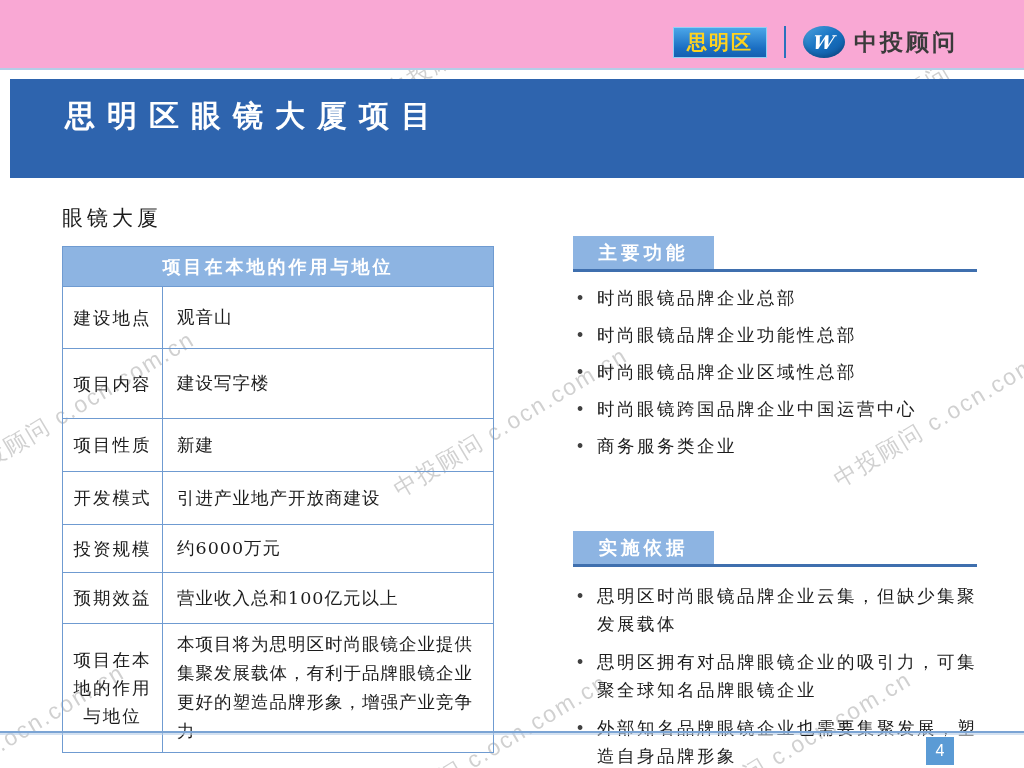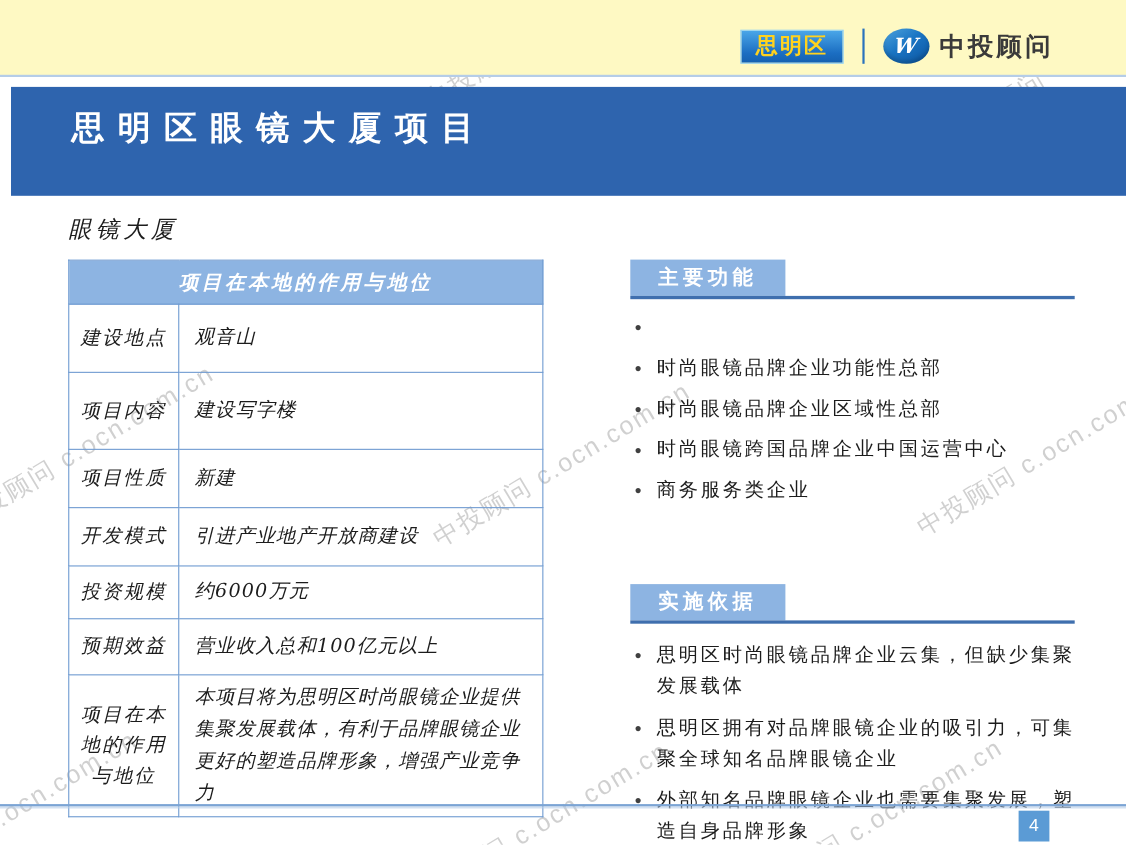--- a/index.html
+++ b/index.html
@@ -26,21 +26,21 @@
     transform-origin:0 0;
   }
   .wm-a{left:380px; top:80px;}  .wm-b{left:855px; top:108px;}
   .wm-c{left:-45px; top:462px;} .wm-d{left:388px; top:478px;}
   .wm-e{left:828px; top:468px;} .wm-f{left:-115px; top:795px;}
   .wm-g{left:368px; top:805px;} .wm-h{left:672px; top:802px;}
 
   
   header {
     position:absolute; left:0; top:0; width:1024px; height:70px;
-    background:#fef9c3; border-bottom:2px solid #b5cde8; z-index:2;
+    background:#f9a8d4; border-bottom:2px solid #b5cde8; z-index:2;
   }
   .brand-group {
     position:absolute; right:66px; top:26px;
     display:flex; align-items:center; gap:17px;
   }
   .brand-box {
     width:94px; height:31px; line-height:29px; text-align:center;
     background:linear-gradient(180deg,#4aa6e8 0%,#1b6ec2 70%,#1560b0 100%);
     border:1px solid #8fd0f5;
     color:#ffd21e; font-weight:bold; font-size:20px; letter-spacing:2px;
@@ -67,21 +67,21 @@
   .title-banner {
     position:absolute; left:10px; right:0; top:79px; height:99px;
     background:#2e64ae; z-index:2;
   }
   .title-banner h1 {
     padding:17px 0 0 55px;
     color:#ffffff; font-size:30px; font-weight:bold; letter-spacing:12px;
   }
 
   
-  .left-col { position:absolute; left:62px; top:194px; width:432px; z-index:1;font-style:italic; }
+  .left-col { position:absolute; left:62px; top:204px; width:432px; z-index:1; }
   .section-label { font-size:21px; letter-spacing:4px; color:#1c1c1c; }
 
   table.project {
     margin-top:14px; width:432px; border-collapse:collapse;
     font-size:17.5px;
   }
   table.project th, table.project td { border:1px solid #6f9bd1; }
   table.project thead th {
     height:40px; background:#8db4e2; color:#ffffff;
     font-size:18px; font-weight:bold; letter-spacing:3px; text-align:center;
@@ -198,20 +198,21 @@
   </section>
 
   <section class="right-col">
 
     <div class="info-block block-1">
       <div class="block-header">主要功能</div>
       <div class="block-rule"></div>
       <ul>
         <li>
           <span class="dot">•</span>
+          <span>时尚眼镜品牌企业总部</span>
         </li>
         <li>
           <span class="dot">•</span>
           <span>时尚眼镜品牌企业功能性总部</span>
         </li>
         <li>
           <span class="dot">•</span>
           <span>时尚眼镜品牌企业区域性总部</span>
         </li>
         <li>

